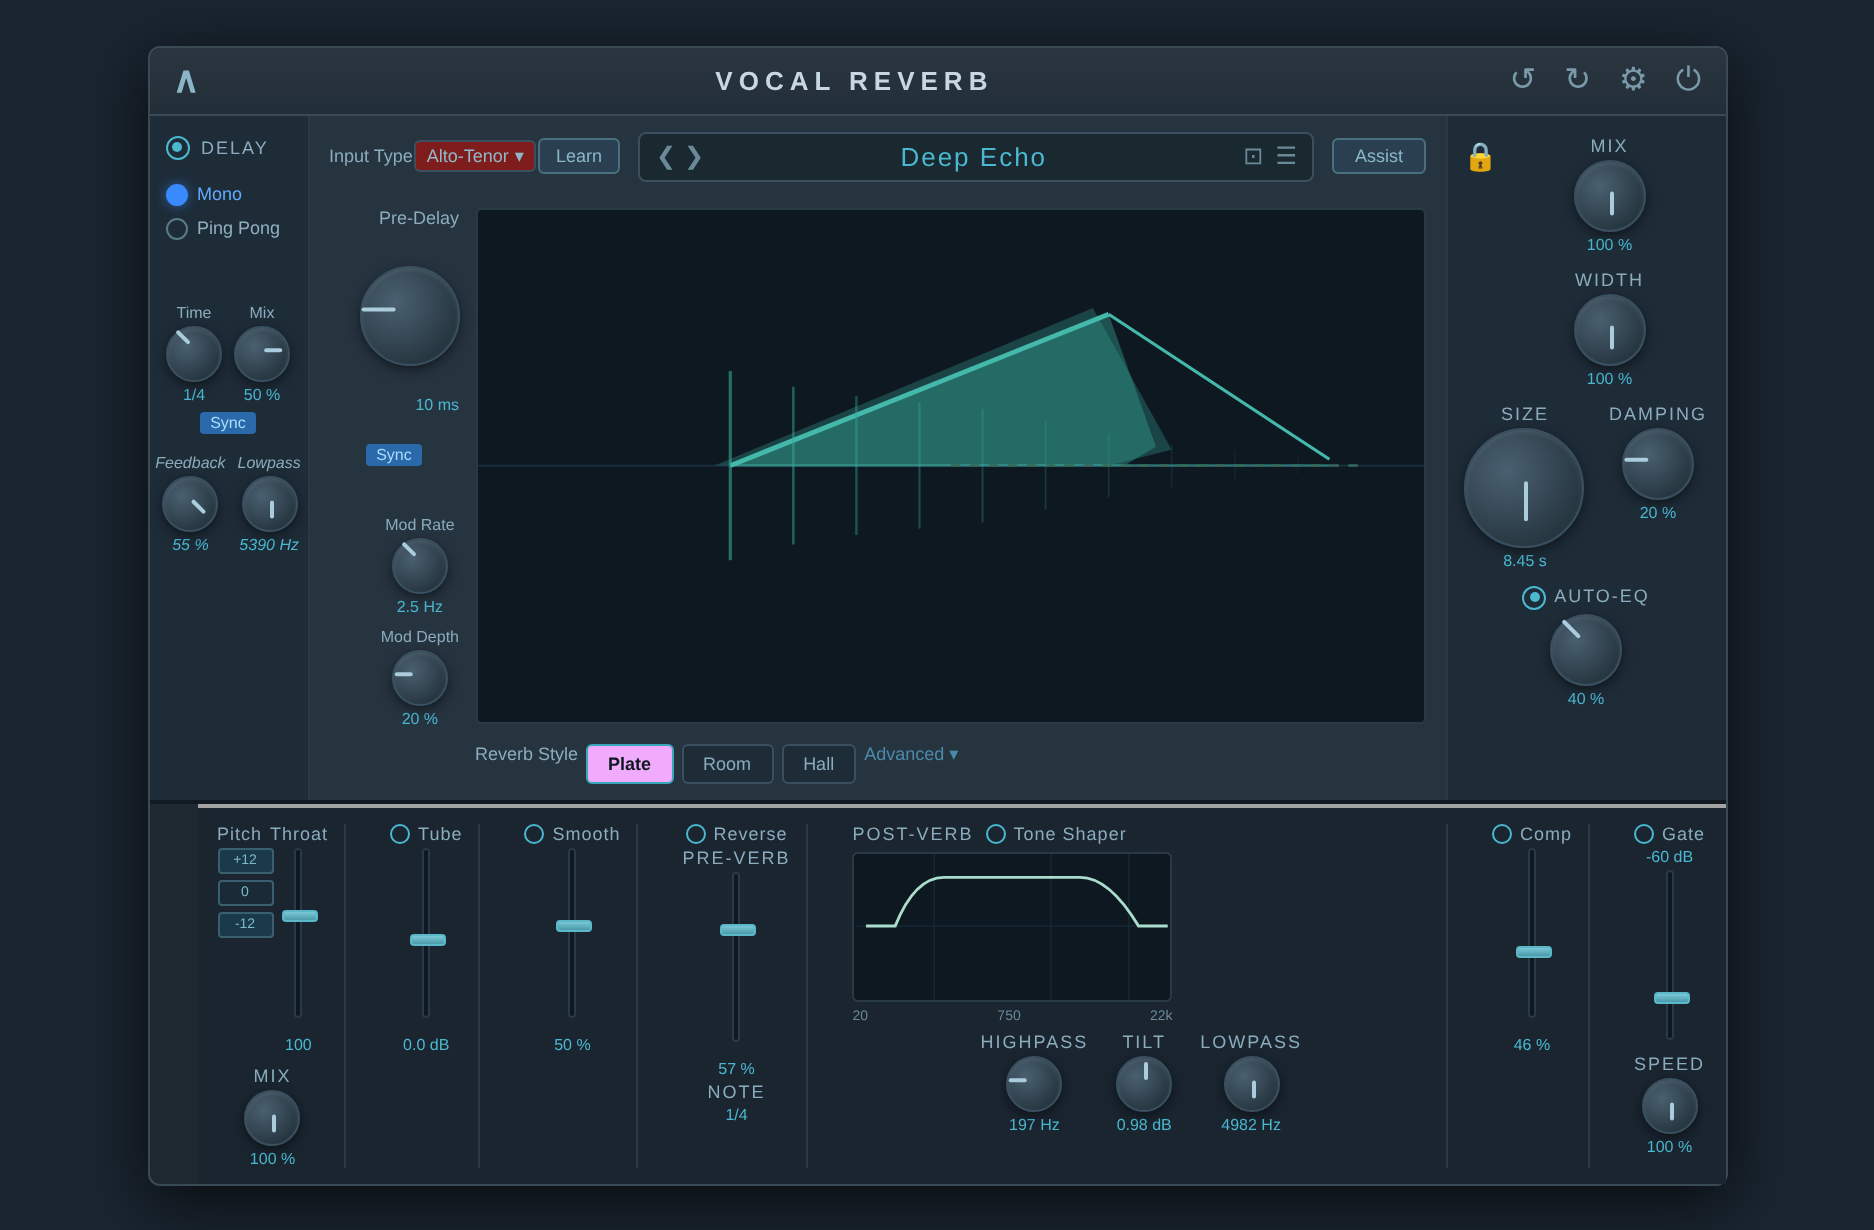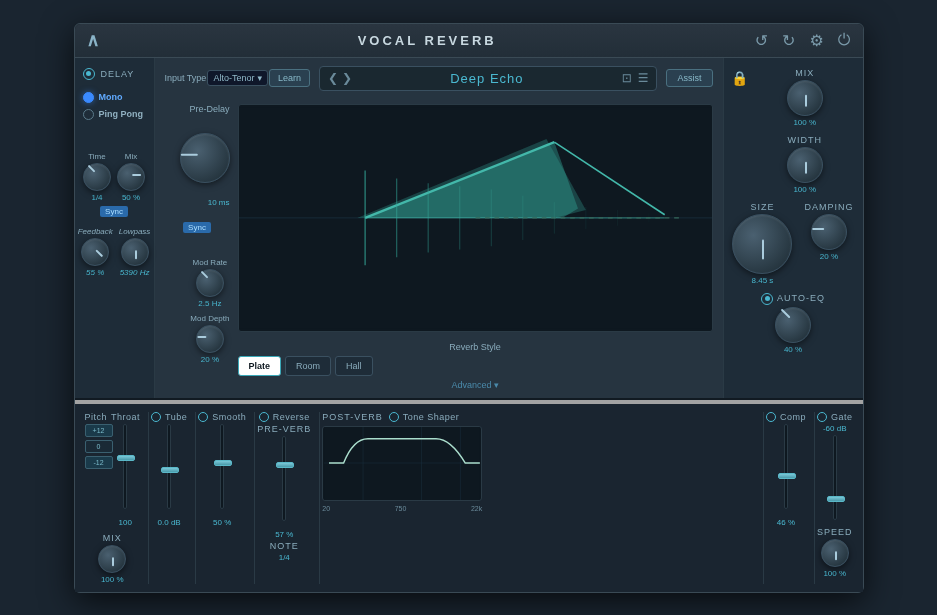--- a/index.html
+++ b/index.html
@@ -114,21 +114,20 @@
       height: 5px;
       border-radius: 50%;
       background: #4ab8d0;
     }
 
     .mode-options {
       display: flex;
       flex-direction: column;
       gap: 6px;
       margin-top: 4px;
-      font-weight: bold;
     }
 
     .radio-option {
       display: flex;
       align-items: center;
       gap: 5px;
       cursor: pointer;
     }
 
     .radio-circle {
@@ -239,21 +238,21 @@
       gap: 1px;
       margin-bottom: 13px;
     }
 
     .input-type-label {
       color: #8aacbc;
       font-size: 9px;
     }
 
     .dropdown-select {
-      background: #0f172a;
+      background: #7f1d1d;
       border: 1px solid #3a5060;
       color: #90b8c8;
       font-size: 9px;
       padding: 2px 5px;
       border-radius: 3px;
       display: flex;
       align-items: center;
       gap: 3px;
       cursor: pointer;
     }
@@ -341,21 +340,21 @@
       background: #0e1820;
       border: 1px solid #2a3a45;
       border-radius: 3px;
       overflow: hidden;
       position: relative;
     }
 
     
     .reverb-style-section {
       display: flex;
-      flex-direction: column;
+      flex-direction: row;
       gap: 4px;
       margin-top: 4px;
     }
 
     .reverb-style-label {
       color: #8aacbc;
       font-size: 9px;
       text-align: center;
     }
 
@@ -368,21 +367,21 @@
       background: #1e2c38;
       border: 1px solid #3a5060;
       color: #8aacbc;
       font-size: 9px;
       padding: 4px 10px;
       border-radius: 3px;
       cursor: pointer;
     }
 
     .style-btn.active {
-      background: #ffffff;
+      background: #f0abfc;
       border-color: #3aa8b8;
       color: #0e1820;
       font-weight: bold;
     }
 
     .advanced-link {
       color: #4a8aaa;
       font-size: 9px;
       text-align: center;
       cursor: pointer;
@@ -422,22 +421,23 @@
       display: flex;
       gap: 4px;
     }
 
     
     .bottom-section {
       background: #1a2530;
       flex: 1;
       display: flex;
       padding: 8px 10px;
-      gap: 2px;
-      border-top: 4px solid #a3a3a3;
+      gap: 22px;
+      border-top: 2px solid #a3a3a3;
+      margin-left: 24px;
     }
 
     
     .fader-group {
       display: flex;
       flex-direction: column;
       align-items: center;
       gap: 4px;
     }
 
@@ -867,20 +867,37 @@
           <path d="M 5,37 L 20,37 Q 30,12 45,12 L 115,12 Q 130,12 145,37 L 160,37" fill="none" stroke="#aaddcc" stroke-width="1.5"></path>
         </svg>
       </div>
 
       <div class="freq-labels">
         <span class="freq-label">20</span>
         <span class="freq-label">750</span>
         <span class="freq-label">22k</span>
       </div>
 
+      <div class="tone-knobs-row">
+        <div class="knob-group">
+          <span class="section-label">Highpass</span>
+          <div class="knob size-sm rot-270"></div>
+          <span class="knob-value">197 Hz</span>
+        </div>
+        <div class="knob-group">
+          <span class="section-label">Tilt</span>
+          <div class="knob size-sm rot-0"></div>
+          <span class="knob-value">0.98 dB</span>
+        </div>
+        <div class="knob-group">
+          <span class="section-label">Lowpass</span>
+          <div class="knob size-sm rot-180"></div>
+          <span class="knob-value">4982 Hz</span>
+        </div>
+      </div>
     </div>
 
     <div style="display:flex; flex-direction:column; align-items:center; gap:2px; padding-right:8px; border-right:1px solid #2a3a45;">
       <div class="module-header">
         <div class="module-power"></div>
         <span class="module-title">Comp</span>
       </div>
       <div class="fader-group">
         <div class="fader-container">
           <div class="thin-fader">

